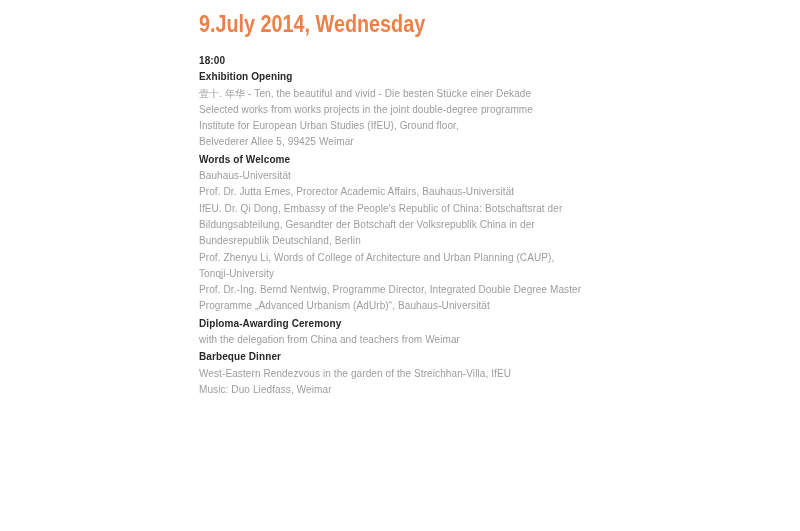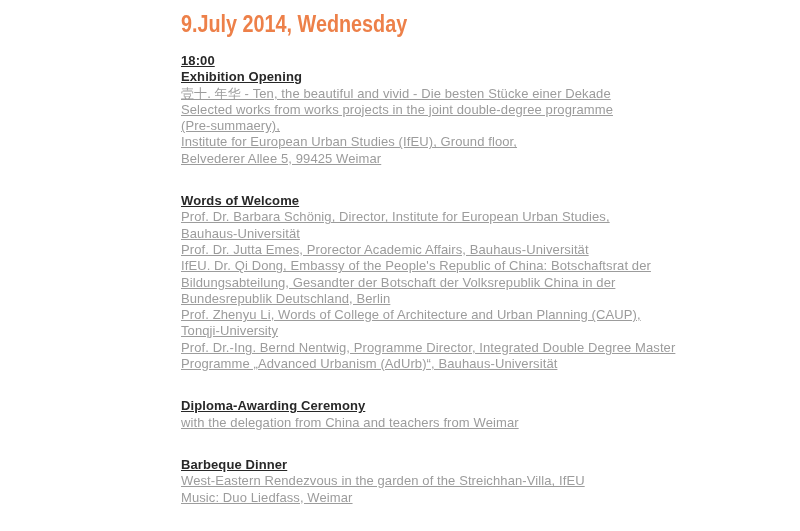--- a/index.html
+++ b/index.html
@@ -9,70 +9,67 @@
     font-family: "Liberation Sans", sans-serif;
     overflow: hidden;
   }
   .page {
     position: relative;
     width: 800px; height: 531px;
     background: #ffffff;
   }
   .content {
     position: absolute;
-    left: 181px;
+    left: 199px;
     top: 11px;
     width: 460px;
   }
   h1.date-heading {
     font-size: 23px;
     font-weight: 700;
     color: #ed8049;
     letter-spacing: 0px;
     transform: scaleX(0.86);
     transform-origin: left top;
     white-space: nowrap;
     margin-bottom: 15px;
   }
-  .event { margin-top: 26px; }
+  .event { margin-top: 1px; }
   .event:first-of-type { margin-top: 0; }
   .line {
-    font-size: 13px;
+    font-size: 10px;
     line-height: 16.3px;
     color: #9c9c9c;
     letter-spacing: 0.1px;
     white-space: nowrap;
-    text-decoration: underline;
   }
   .line.bold {
     color: #282828;
     font-weight: 700;
   }
 </style>
 </head>
 <body>
 
 <div class="page">
   <div class="content">
 
     <h1 class="date-heading">9.July 2014, Wednesday</h1>
 
     <section class="event">
       <div class="line bold">18:00</div>
       <div class="line bold">Exhibition Opening</div>
       <div class="line">壹十. 年华 - Ten, the beautiful and vivid - Die besten Stücke einer Dekade</div>
       <div class="line">Selected works from works projects in the joint double-degree programme</div>
-      <div class="line">(Pre-summaery),</div>
       <div class="line">Institute for European Urban Studies (IfEU), Ground floor,</div>
       <div class="line">Belvederer Allee 5, 99425 Weimar</div>
     </section>
 
     <section class="event">
       <div class="line bold">Words of Welcome</div>
-      <div class="line">Prof. Dr. Barbara Schönig, Director, Institute for European Urban Studies,</div>
       <div class="line">Bauhaus-Universität</div>
       <div class="line">Prof. Dr. Jutta Emes, Prorector Academic Affairs, Bauhaus-Universität</div>
       <div class="line">IfEU. Dr. Qi Dong, Embassy of the People's Republic of China: Botschaftsrat der</div>
       <div class="line">Bildungsabteilung, Gesandter der Botschaft der Volksrepublik China in der</div>
       <div class="line">Bundesrepublik Deutschland, Berlin</div>
       <div class="line">Prof. Zhenyu Li, Words of College of Architecture and Urban Planning (CAUP),</div>
       <div class="line">Tonqji-University</div>
       <div class="line">Prof. Dr.-Ing. Bernd Nentwig, Programme Director, Integrated Double Degree Master</div>
       <div class="line">Programme „Advanced Urbanism (AdUrb)“, Bauhaus-Universität</div>
     </section>

